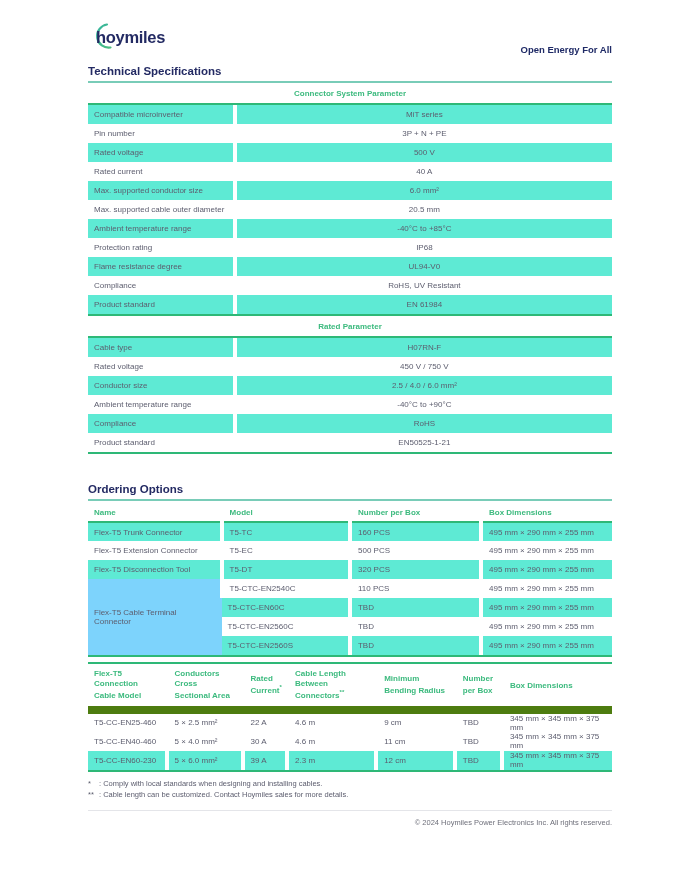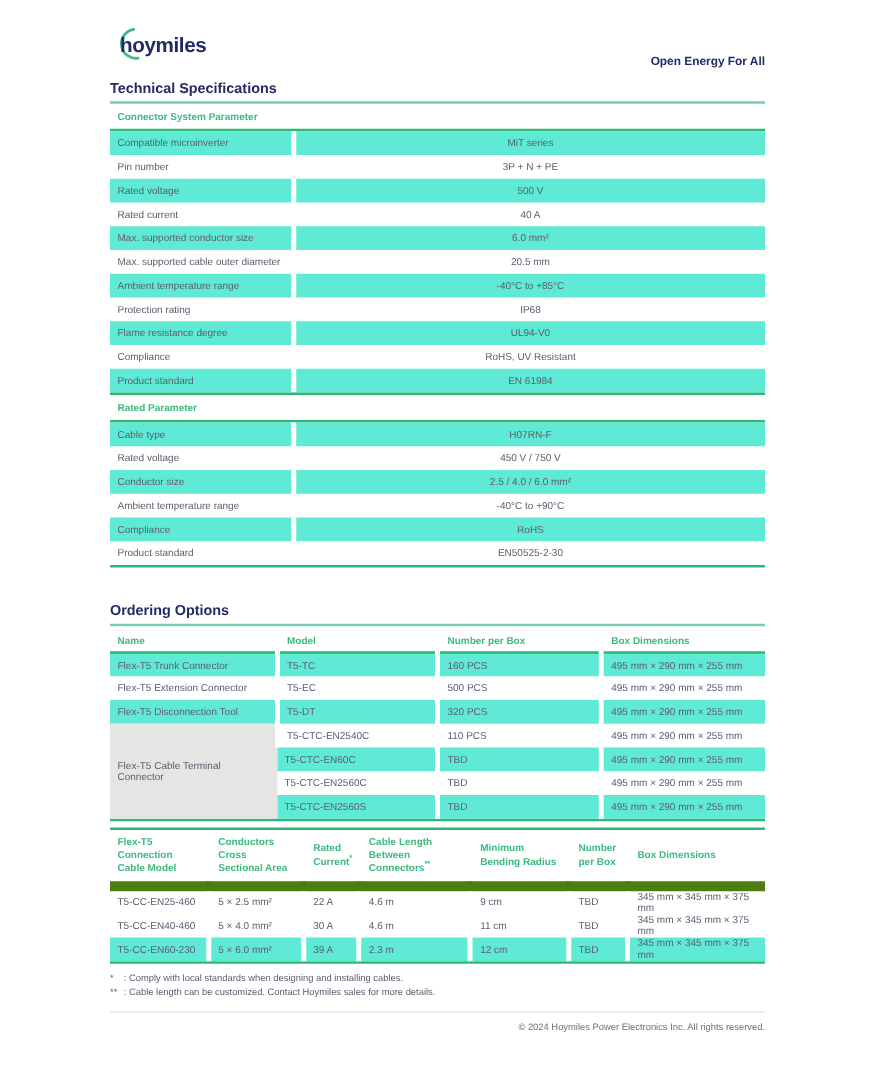--- a/index.html
+++ b/index.html
@@ -19,30 +19,31 @@
   h2 {
     font-size:11.5px; font-weight:bold; color:#232a63;
     padding-bottom:4px; border-bottom:2px solid #79ccb8;
   }
 
   
   .param-header {
     font-size:8px; font-weight:bold; color:#3cba7e;
     padding:6px 6px 5px 6px;
     border-bottom:2px solid #2eb877;
+    text-align:center;
   }
   .param-header.with-top { border-top:2px solid #2eb877; }
 
   table { width:100%; border-collapse:collapse; table-layout:fixed; }
   td, th { font-size:8px; height:19px; vertical-align:middle; padding:0 6px; }
   td { color:#5c5d6e; }
   th { color:#3cba7e; font-weight:bold; text-align:left; }
   td + td, th + th { border-left:4px solid #ffffff; }
   tr.g td { background:#5eead4; }
-  td.no-bg { background:#e5e5e5; }
+  td.no-bg { background:#7dd3fc; }
 
   .spec-wrap { border-bottom:2px solid #2eb877; }
   .spec td.lbl { width:28%; }
   .spec td.val { text-align:center; }
 
   .ordering { margin-top:29px; }
   .conn-wrap { border-bottom:2px solid #2eb877; margin-top:2px; }
   .cable-wrap { border-top:2px solid #2eb877; border-bottom:2px solid #2eb877; margin-top:5px; }
   .cables th { height:auto; padding-top:5px; padding-bottom:5px; line-height:1.25; vertical-align:middle; }
   sup { font-size:6px; }
@@ -149,21 +150,21 @@
         <tr>
             <td class="lbl">Ambient temperature range</td>
             <td class="val">-40°C to +90°C</td>
           </tr>
         <tr class="g">
             <td class="lbl">Compliance</td>
             <td class="val">RoHS</td>
           </tr>
         <tr>
             <td class="lbl">Product standard</td>
-            <td class="val">EN50525-2-30</td>
+            <td class="val">EN50525-1-21</td>
           </tr>
       </tbody>
     </table>
   </div>
 
   <div class="ordering">
     <h2>Ordering Options</h2>
 
     <div class="conn-wrap">
       <table class="conn">

